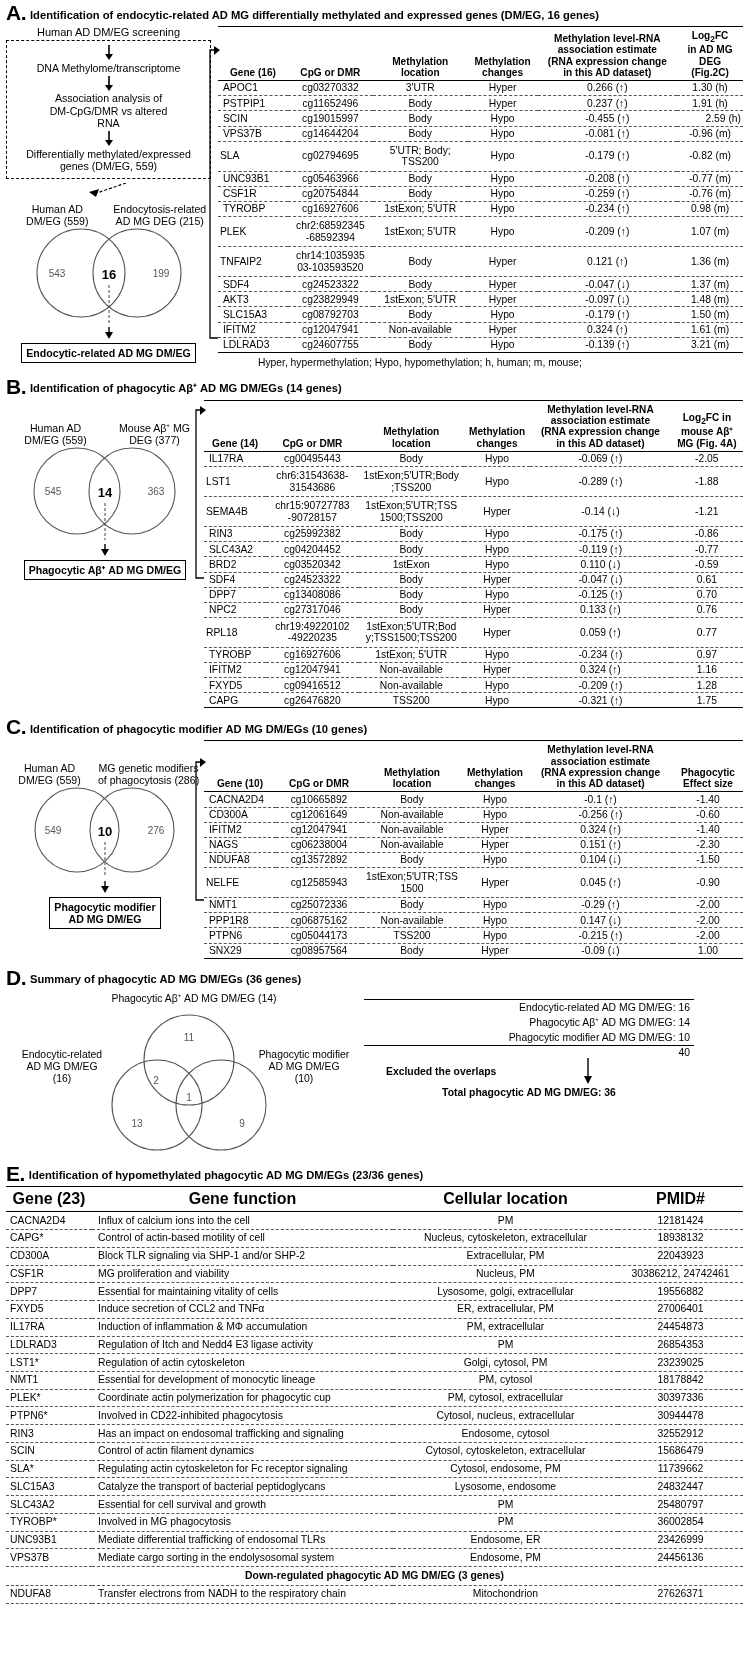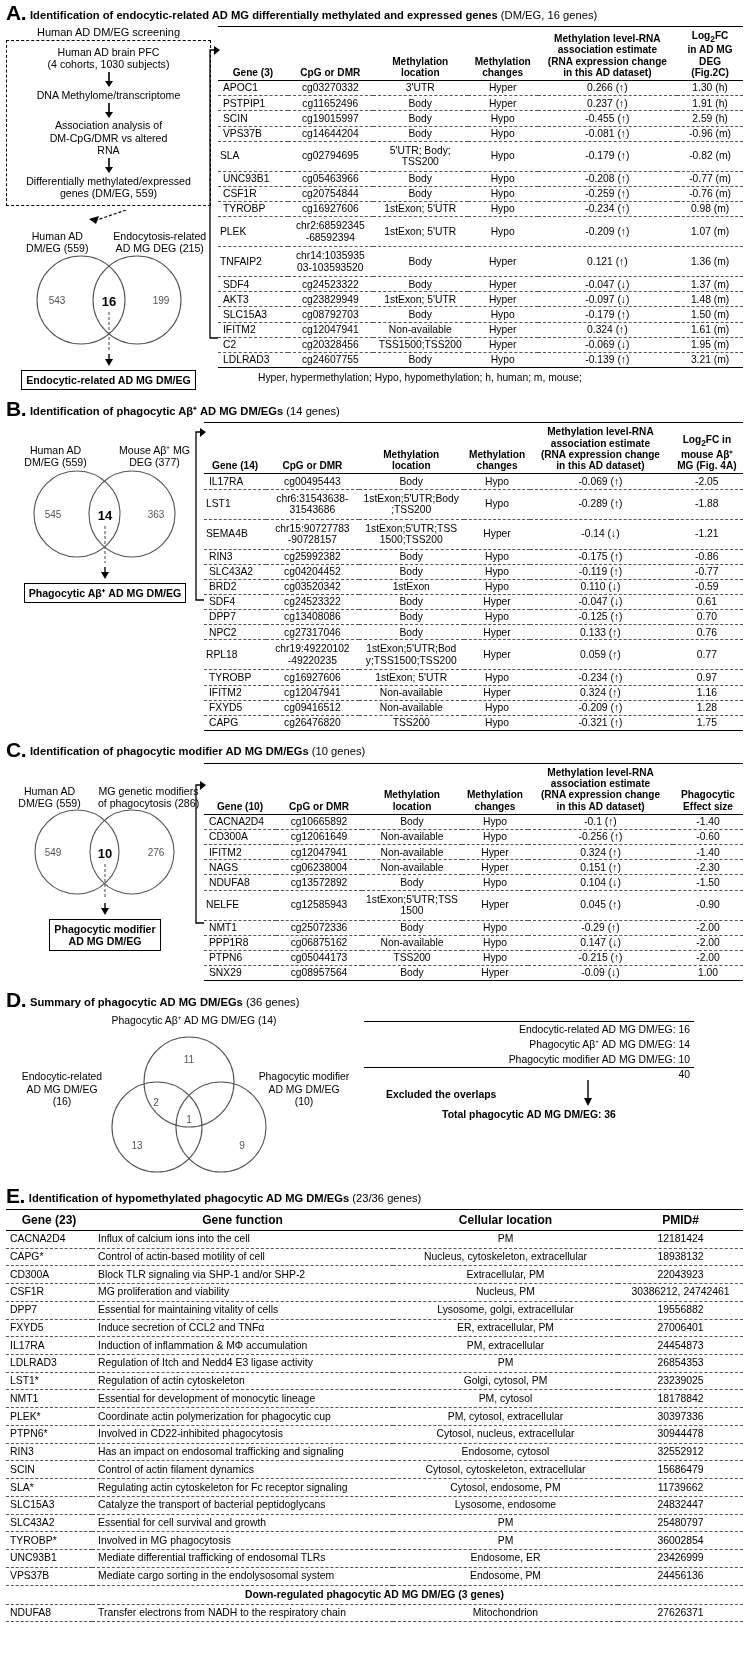--- a/index.html
+++ b/index.html
@@ -13,21 +13,21 @@
   }
   .page { width:749px; position:relative; padding:4px 6px 4px 6px; }
 
   
   .panel-head { display:flex; align-items:flex-end; gap:4px; margin:0 0 4px 0; }
   .panel-letter {
     font-size:21px; font-weight:bold; line-height:0.85;
     letter-spacing:-0.5px;
   }
   .panel-title { font-size:11.2px; font-weight:bold; line-height:1.1; padding-bottom:1px;}
-  .panel-title .norm { font-weight:normal; }
+  .panel-title .norm { font-weight:bold; }
 
   
   .sec { display:flex; align-items:flex-start; }
   .left-col { flex:0 0 auto; }
   .right-col { flex:1 1 auto; }
 
   
   .flow-title { font-size:11px; text-align:center; width:205px; margin-bottom:2px;}
   .flow-box {
     width:205px; border:1.6px dashed #000; padding:4px 3px 4px 3px;
@@ -68,21 +68,21 @@
   .venn3-col { position:relative; width:330px; font-size:10.4px; }
   .d-summary { width:330px; font-size:10.4px; padding-top:8px;}
   .d-summary .line { border-top:1.4px solid #000; }
   .d-summary .srow { text-align:right; padding:1px 4px 1px 0; line-height:1.25;}
   .d-summary .total-row { text-align:right; padding:1px 4px 0 0; }
   .d-summary .bold { font-weight:bold; }
   .d-mid { display:flex; align-items:center; justify-content:space-between; }
 
   
   .etable { font-size:10.4px; width:100%; border-collapse:collapse; }
-  .etable th { font-weight:bold; font-size:12px; padding:3px 2px; }
+  .etable th { font-weight:bold; font-size:16px; padding:3px 2px; }
   .etable thead tr th { border-top:1.6px solid #000; border-bottom:1.5px solid #000; }
   .etable td { padding:2.4px 2px; border-bottom:1px dashed #555; line-height:1.15; }
   .etable td.gene { text-align:left; padding-left:4px; width:86px; }
   .etable td.func { text-align:left; padding-left:6px; }
   .etable td.loc  { text-align:center; width:225px; }
   .etable td.pmid { text-align:center; width:125px; }
   .etable tr.subhdr td {
     text-align:center; font-weight:bold; border-bottom:1px dashed #555; border-top:1px dashed #555;
     padding:3px 2px;
   }
@@ -95,22 +95,20 @@
 
   <div class="panel-head">
     <span class="panel-letter"><span>A</span>.</span>
     <span class="panel-title"><span>Identification of endocytic-related AD MG differentially methylated and expressed genes</span> <span class="norm">(DM/EG, 16 genes)</span></span>
   </div>
 
   <div class="sec">
     <div class="left-col" style="width:212px;">
       <div class="flow-title">Human AD DM/EG screening</div>
       <div class="flow-box">
-        <div class="flow-step" style="white-space:pre-line;">Human AD brain PFC
-(4 cohorts, 1030 subjects)</div>
         <div class="arrow-down">
             <svg width="10" height="15">
               <line x1="5" y1="0" x2="5" y2="10" stroke="#000" stroke-width="1.6"></line>
               <polygon points="1,9 9,9 5,15" fill="#000"></polygon>
             </svg>
           </div>
         <div class="flow-step" style="white-space:pre-line;">DNA Methylome/transcriptome</div>
         <div class="arrow-down">
             <svg width="10" height="15">
               <line x1="5" y1="0" x2="5" y2="10" stroke="#000" stroke-width="1.6"></line>
@@ -160,21 +158,21 @@
     </div>
 
     <div class="right-col" style="position:relative;">
       <svg width="12" height="300" style="position:absolute;left:-10px;top:18px;">
         <polyline points="10,6 2,6 2,294 10,294" fill="none" stroke="#000" stroke-width="1.3"></polyline>
         <polygon points="6,2 6,11 12,6" fill="#000"></polygon>
       </svg>
       <table class="dtable">
         <thead>
           <tr class="hdr">
-            <th style="width:70px">Gene (3)</th>
+            <th style="width:70px">Gene (16)</th>
             <th style="width:85px">CpG or DMR</th>
             <th style="width:95px"><span>Methylation</span><br><span>location</span></th>
             <th style="width:70px"><span>Methylation</span><br><span>changes</span></th>
             <th style="width:140px"><span>Methylation level-RNA</span><br><span>association estimate</span><br><span>(RNA expression change</span><br><span>in this AD dataset)</span></th>
             <th style="width:66px"><span>Log</span><sub>2</sub><span>FC</span><br><span>in AD MG</span><br><span>DEG</span><br><span>(Fig.2C)</span></th>
           </tr>
         </thead>
         <tbody>
             <tr>
               <td class="g" style="white-space: pre-line;">APOC1</td>
@@ -191,21 +189,21 @@
               <td style="white-space: pre-line;">Hyper</td>
               <td style="white-space: pre-line;">0.237 (↑)</td>
               <td style="white-space: pre-line;">1.91 (h)</td>
             </tr>
             <tr>
               <td class="g" style="white-space: pre-line;">SCIN</td>
               <td style="white-space: pre-line;">cg19015997</td>
               <td style="white-space: pre-line;">Body</td>
               <td style="white-space: pre-line;">Hypo</td>
               <td style="white-space: pre-line;">-0.455 (↑)</td>
-              <td style="white-space: pre-line;">2.59 (h)</td>
+              <td style="white-space: pre-line; text-align: right;">2.59 (h)</td>
             </tr>
             <tr>
               <td class="g" style="white-space: pre-line;">VPS37B</td>
               <td style="white-space: pre-line;">cg14644204</td>
               <td style="white-space: pre-line;">Body</td>
               <td style="white-space: pre-line;">Hypo</td>
               <td style="white-space: pre-line;">-0.081 (↑)</td>
               <td style="white-space: pre-line;">-0.96 (m)</td>
             </tr>
             <tr class="tall">
@@ -283,28 +281,20 @@
               <td style="white-space: pre-line;">-0.179 (↑)</td>
               <td style="white-space: pre-line;">1.50 (m)</td>
             </tr>
             <tr>
               <td class="g" style="white-space: pre-line;">IFITM2</td>
               <td style="white-space: pre-line;">cg12047941</td>
               <td style="white-space: pre-line;">Non-available</td>
               <td style="white-space: pre-line;">Hyper</td>
               <td style="white-space: pre-line;">0.324 (↑)</td>
               <td style="white-space: pre-line;">1.61 (m)</td>
-            </tr>
-            <tr>
-              <td class="g" style="white-space: pre-line;">C2</td>
-              <td style="white-space: pre-line;">cg20328456</td>
-              <td style="white-space: pre-line;">TSS1500;TSS200</td>
-              <td style="white-space: pre-line;">Hyper</td>
-              <td style="white-space: pre-line;">-0.069 (↓)</td>
-              <td style="white-space: pre-line;">1.95 (m)</td>
             </tr>
             <tr>
               <td class="g" style="white-space: pre-line;">LDLRAD3</td>
               <td style="white-space: pre-line;">cg24607755</td>
               <td style="white-space: pre-line;">Body</td>
               <td style="white-space: pre-line;">Hypo</td>
               <td style="white-space: pre-line;">-0.139 (↑)</td>
               <td style="white-space: pre-line;">3.21 (m)</td>
             </tr>
           </tbody>

